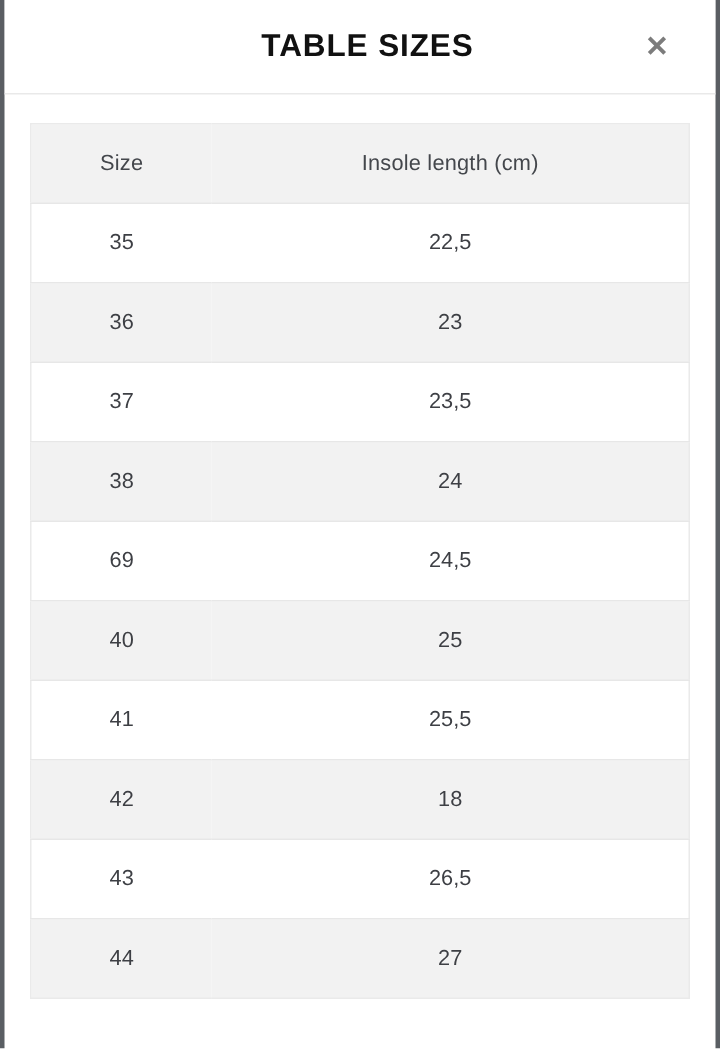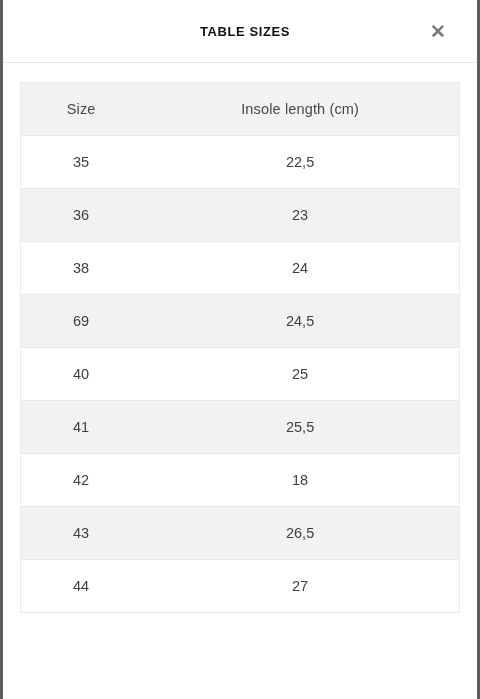--- a/index.html
+++ b/index.html
@@ -31,21 +31,21 @@
     position: relative;
     height: 63px;
     box-sizing: border-box;
     border-bottom: 1px solid #e9e9e9;
     display: flex;
     align-items: center;
     justify-content: center;
     background: #ffffff;
   }
   .modal-title {
-    font-size: 13px;
+    font-size: 21px;
     font-weight: bold;
     letter-spacing: 0.6px;
     color: #111111;
     text-align: center;
     margin: 0;
     padding-left: 10px;
   }
   .close-button {
     position: absolute;
     right: 26px;
@@ -130,20 +130,24 @@
       <tbody>
         <tr>
           <td>35</td>
           <td>22,5</td>
         </tr>
         <tr>
           <td>36</td>
           <td>23</td>
         </tr>
         <tr>
+          <td>37</td>
+          <td>23,5</td>
+        </tr>
+        <tr>
           <td>38</td>
           <td>24</td>
         </tr>
         <tr>
           <td>69</td>
           <td>24,5</td>
         </tr>
         <tr>
           <td>40</td>
           <td>25</td>

